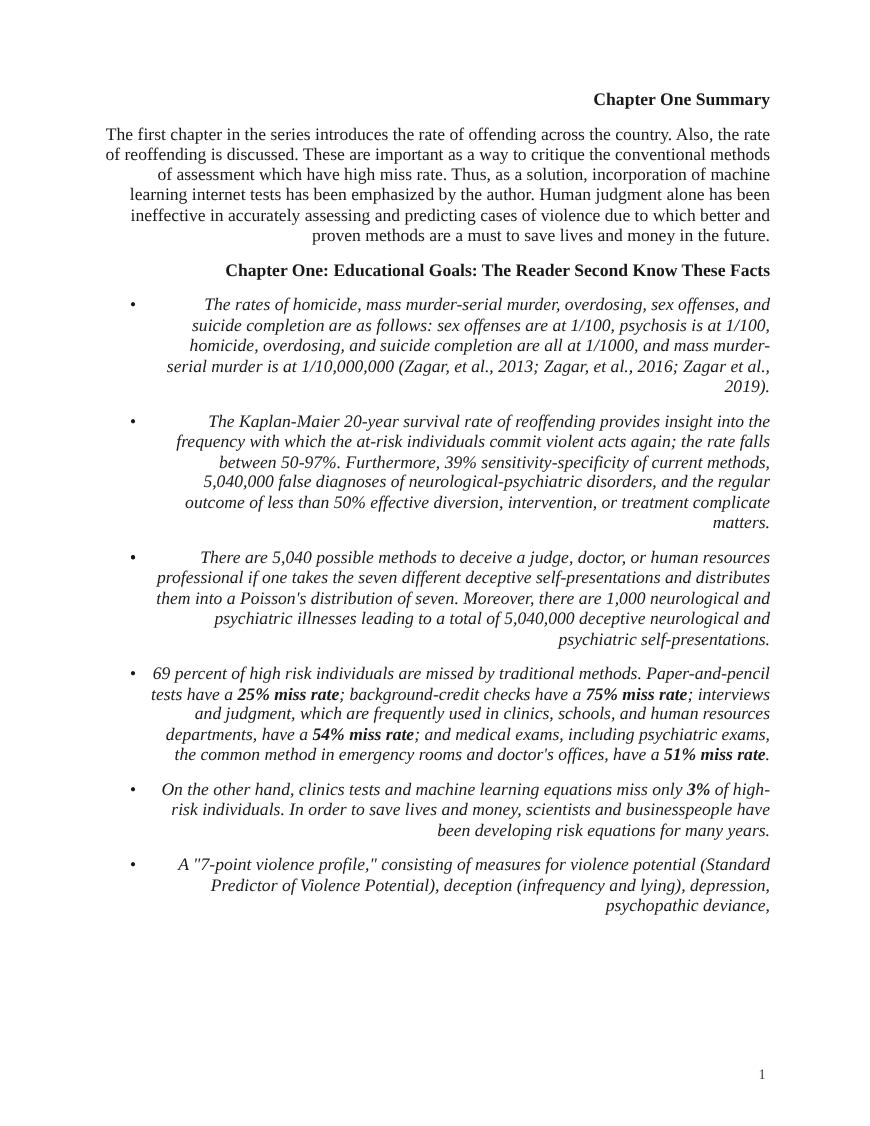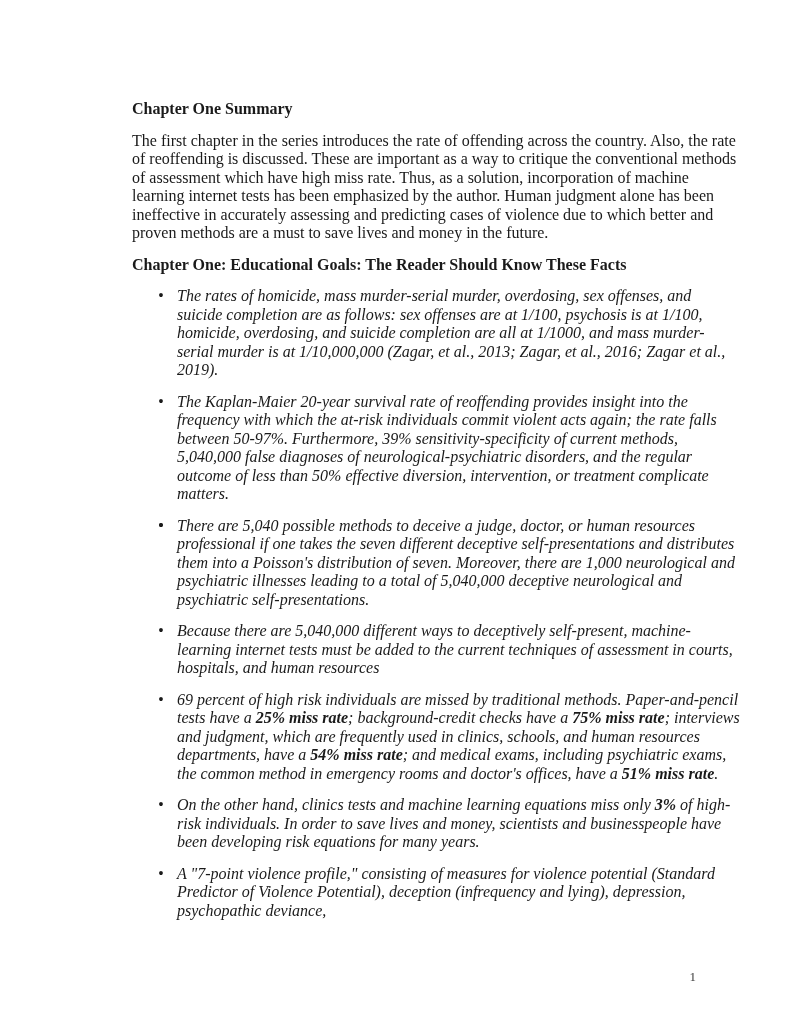--- a/index.html
+++ b/index.html
@@ -13,26 +13,25 @@
     overflow: hidden;
   }
   .page {
     position: absolute;
     inset: 0;
     background: #ffffff;
   }
   .content {
     position: absolute;
     left: 92px;
-    top: 100px;
+    top: 82px;
     width: 608px;
     font-size: 16px;
     line-height: 18.5px;
-    text-align: left;
-    margin-left: 40px;
+    text-align: right;
   }
   .heading {
     font-size: 16px;
     font-weight: bold;
     margin-bottom: 13px;
   }
   .para {
     margin-bottom: 13px;
   }
   .bullet-list {
@@ -63,41 +62,37 @@
 </head>
 <body>
 
 <div class="page">
   <div class="content">
 
     <div class="heading">Chapter One Summary</div>
 
     <p class="para">The first chapter in the series introduces the rate of offending across the country. Also, the rate of reoffending is discussed. These are important as a way to critique the conventional methods of assessment which have high miss rate. Thus, as a solution, incorporation of machine learning internet tests has been emphasized by the author. Human judgment alone has been ineffective in accurately assessing and predicting cases of violence due to which better and proven methods are a must to save lives and money in the future.</p>
 
-    <div class="heading">Chapter One: Educational Goals: The Reader Should Know These Facts</div>
+    <div class="heading">Chapter One: Educational Goals: The Reader Second Know These Facts</div>
 
     <ul class="bullet-list">
       <li class="bullet">
         <span class="marker"></span>
         <span><span>The rates of homicide, mass murder-serial murder, overdosing, sex offenses, and suicide completion are as follows: sex offenses are at 1/100, psychosis is at 1/100, homicide, overdosing, and suicide completion are all at 1/1000, and mass murder-serial murder is at 1/10,000,000 (Zagar, et al., 2013; Zagar, et al., 2016; Zagar et al., 2019).</span></span>
       </li>
       <li class="bullet">
         <span class="marker"></span>
         <span><span>The Kaplan-Maier 20-year survival rate of reoffending provides insight into the frequency with which the at-risk individuals commit violent acts again; the rate falls between 50-97%. Furthermore, 39% sensitivity-specificity of current methods, 5,040,000 false diagnoses of neurological-psychiatric disorders, and the regular outcome of less than 50% effective diversion, intervention, or treatment complicate matters.</span></span>
       </li>
       <li class="bullet">
         <span class="marker"></span>
       </li>
       <li class="bullet">
         <span class="marker"></span>
         <span><span>There are 5,040 possible methods to deceive a judge, doctor, or human resources professional if one takes the seven different deceptive self-presentations and distributes them into a Poisson's distribution of seven. Moreover, there are 1,000 neurological and psychiatric illnesses leading to a total of 5,040,000 deceptive neurological and psychiatric self-presentations.</span></span>
-      </li>
-      <li class="bullet">
-        <span class="marker"></span>
-        <span><span>Because there are 5,040,000 different ways to deceptively self-present, machine-learning internet tests must be added to the current techniques of assessment in courts, hospitals, and human resources</span></span>
       </li>
       <li class="bullet">
         <span class="marker"></span>
         <span><span>69 percent of high risk individuals are missed by traditional methods. Paper-and-pencil tests have a </span><span class="bold">25% miss rate</span><span>; background-credit checks have a </span><span class="bold">75% miss rate</span><span>; interviews and judgment, which are frequently used in clinics, schools, and human resources departments, have a </span><span class="bold">54% miss rate</span><span>; and medical exams, including psychiatric exams, the common method in emergency rooms and doctor's offices, have a </span><span class="bold">51% miss rate</span><span>.</span></span>
       </li>
       <li class="bullet">
         <span class="marker"></span>
         <span><span>On the other hand, clinics tests and machine learning equations miss only </span><span class="bold">3%</span><span> of high-risk individuals. In order to save lives and money, scientists and businesspeople have been developing risk equations for many years.</span></span>
       </li>
       <li class="bullet">

